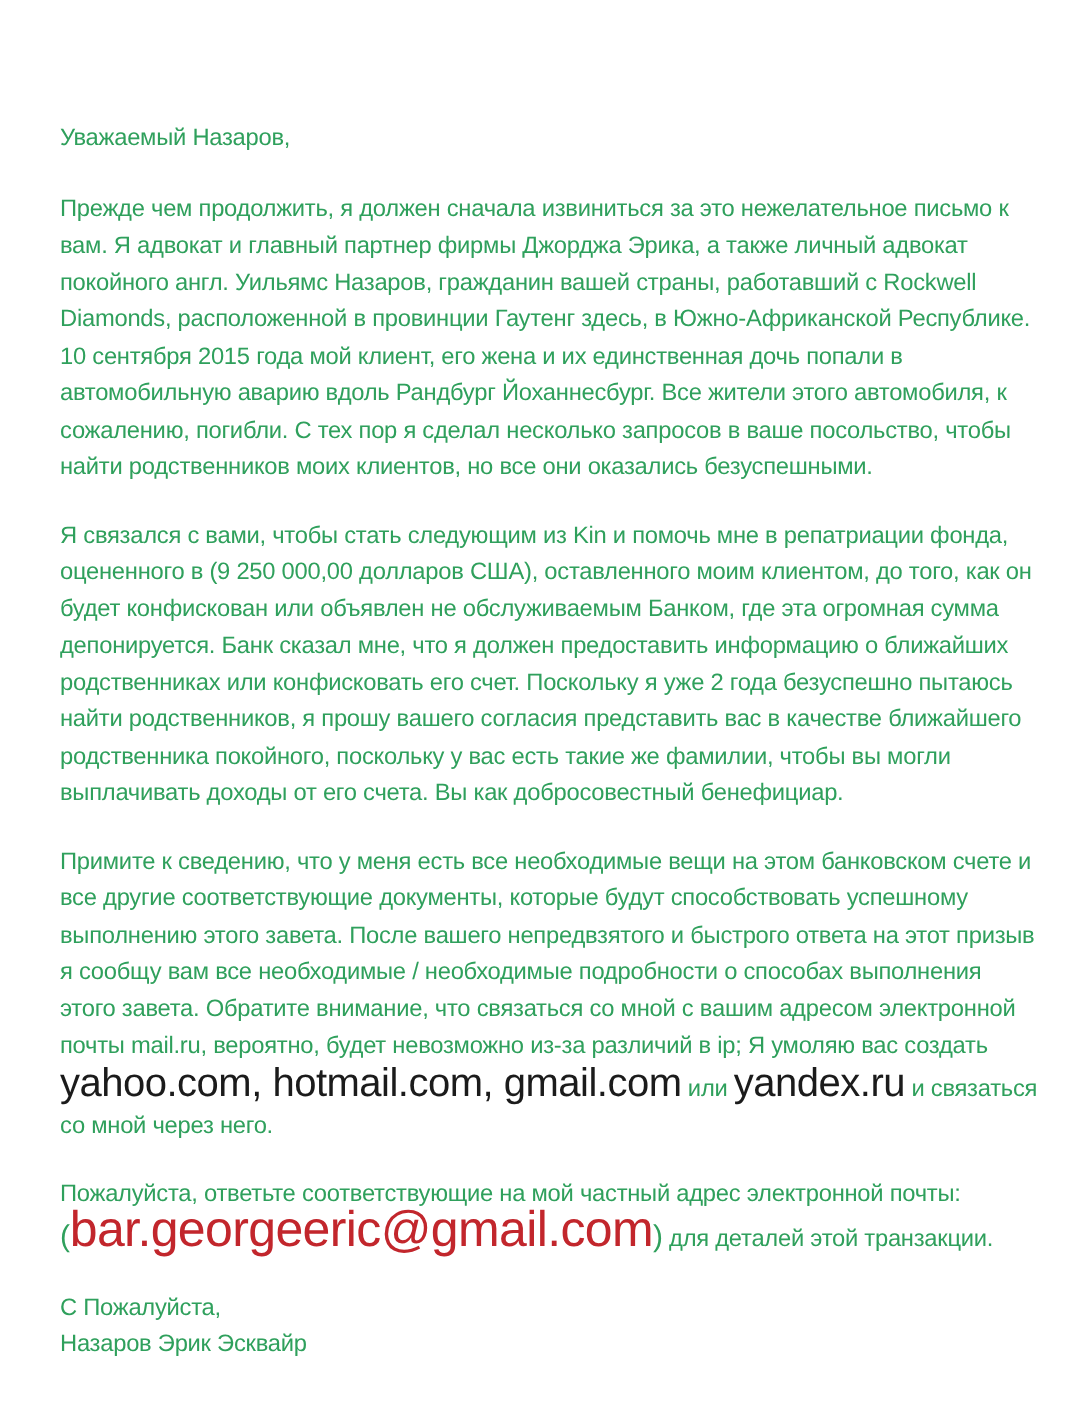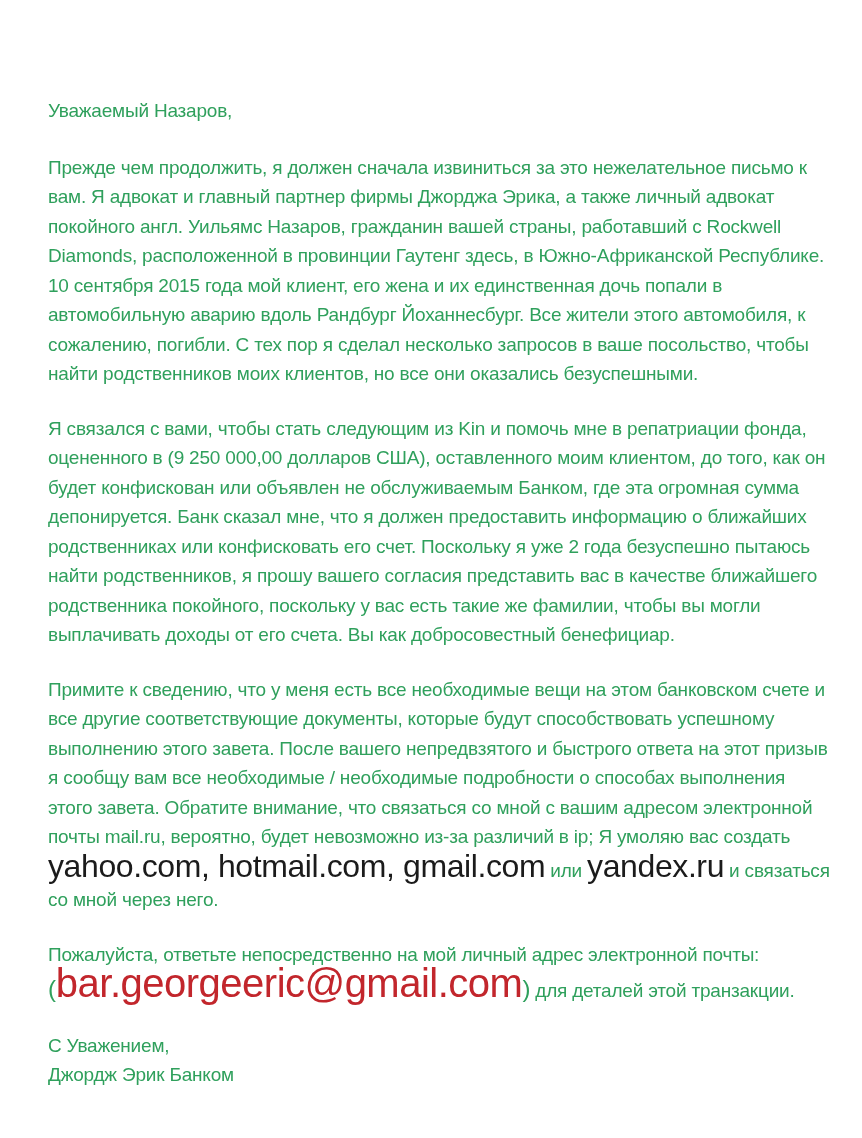--- a/index.html
+++ b/index.html
@@ -59,20 +59,20 @@
 <div class="page">
 
   <p class="para greeting">Уважаемый Назаров,</p>
 
   <p class="para">Прежде чем продолжить, я должен сначала извиниться за это нежелательное письмо к вам. Я адвокат и главный партнер фирмы Джорджа Эрика, а также личный адвокат покойного англ. Уильямс Назаров, гражданин вашей страны, работавший с Rockwell Diamonds, расположенной в провинции Гаутенг здесь, в Южно-Африканской Республике. 10 сентября 2015 года мой клиент, его жена и их единственная дочь попали в автомобильную аварию вдоль Рандбург Йоханнесбург. Все жители этого автомобиля, к сожалению, погибли. С тех пор я сделал несколько запросов в ваше посольство, чтобы найти родственников моих клиентов, но все они оказались безуспешными.</p>
 
   <p class="para">Я связался с вами, чтобы стать следующим из Kin и помочь мне в репатриации фонда, оцененного в (9 250 000,00 долларов США), оставленного моим клиентом, до того, как он будет конфискован или объявлен не обслуживаемым Банком, где эта огромная сумма депонируется. Банк сказал мне, что я должен предоставить информацию о ближайших родственниках или конфисковать его счет. Поскольку я уже 2 года безуспешно пытаюсь найти родственников, я прошу вашего согласия представить вас в качестве ближайшего родственника покойного, поскольку у вас есть такие же фамилии, чтобы вы могли выплачивать доходы от его счета. Вы как добросовестный бенефициар.</p>
 
   <p class="para"><span class="run-green">Примите к сведению, что у меня есть все необходимые вещи на этом банковском счете и все другие соответствующие документы, которые будут способствовать успешному выполнению этого завета. После вашего непредвзятого и быстрого ответа на этот призыв я сообщу вам все необходимые / необходимые подробности о способах выполнения этого завета. Обратите внимание, что связаться со мной с вашим адресом электронной почты mail.ru, вероятно, будет невозможно из-за различий в ip; Я умоляю вас создать </span><span class="run-black-big">yahoo.com, hotmail.com, gmail.com</span><span class="run-green"> или </span><span class="run-black-big">yandex.ru</span><span class="run-green"> и связаться со мной через него.</span></p>
 
-  <p class="para"><span class="run-green">Пожалуйста, ответьте непосредственно на мой личный адрес электронной почты: </span><span class="run-paren">(</span><span class="run-red-big">bar.georgeeric@gmail.com</span><span class="run-paren">)</span><span class="run-green"> для деталей этой транзакции.</span></p>
+  <p class="para"><span class="run-green">Пожалуйста, ответьте соответствующие на мой частный адрес электронной почты: </span><span class="run-paren">(</span><span class="run-red-big">bar.georgeeric@gmail.com</span><span class="run-paren">)</span><span class="run-green"> для деталей этой транзакции.</span></p>
 
   <p class="para closing">
-      <span class="line">С Уважением,</span>
-      <span class="line">Джордж Эрик Банком</span>
+      <span class="line">С Пожалуйста,</span>
+      <span class="line">Назаров Эрик Эсквайр</span>
     </p>
 
 </div>
 
 </body></html>

